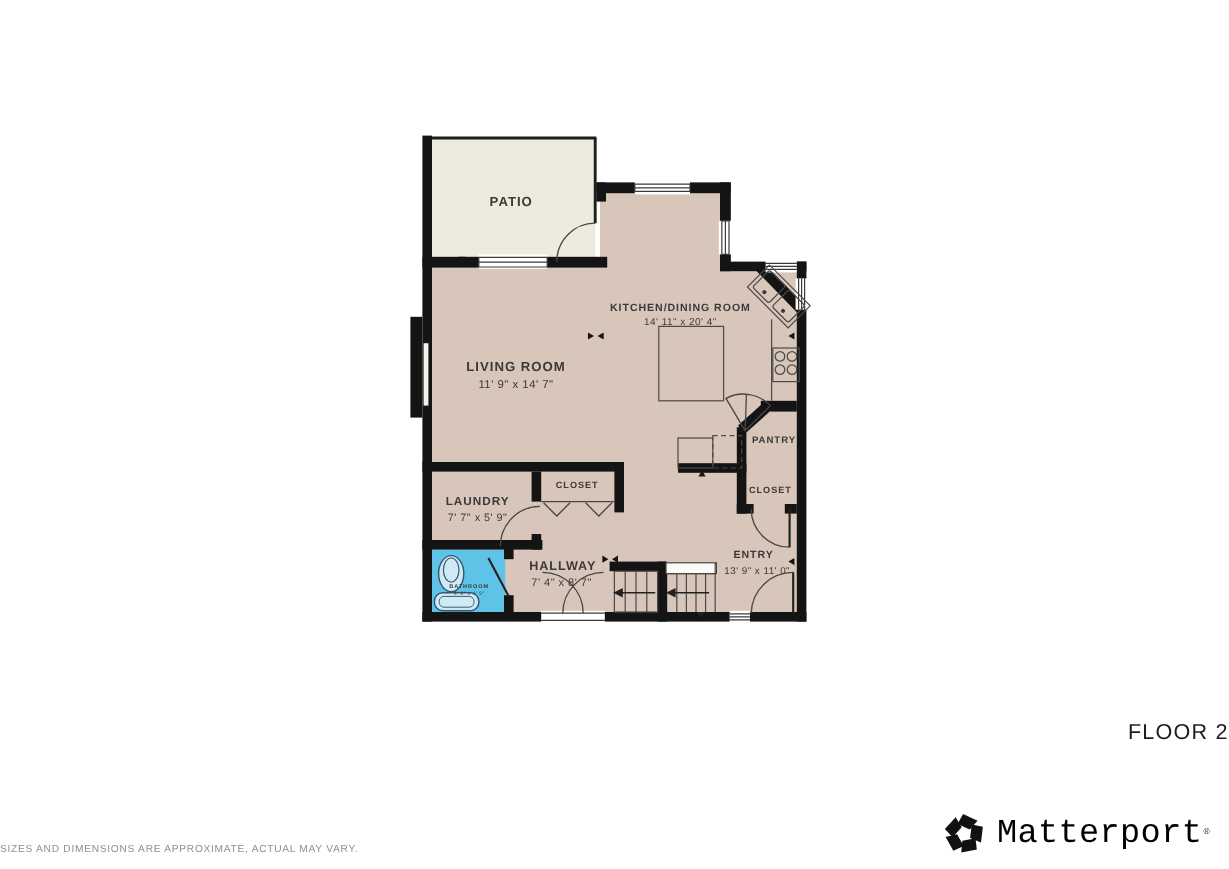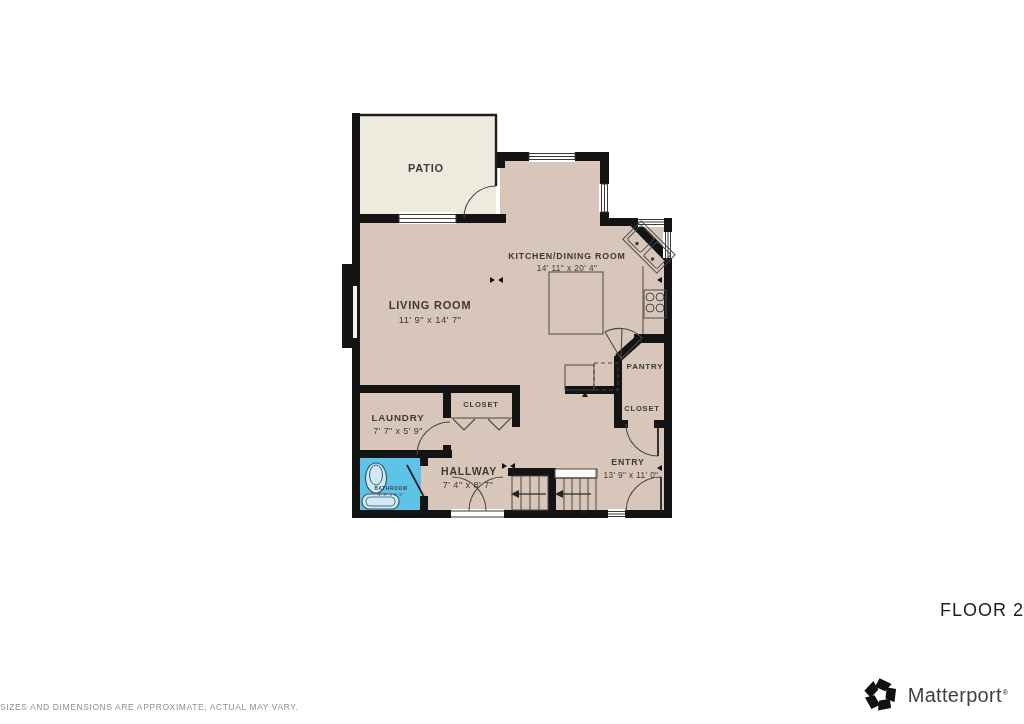--- a/index.html
+++ b/index.html
@@ -22,21 +22,21 @@
     position:absolute;top:600px;left:0;width:100%;text-align:right;
     font-size:18px;letter-spacing:1px;color:#1d1d1d;
   }
   .disclaimer{
     position:absolute;bottom:12px;left:0;width:100%;text-align:left;
     font-size:8.5px;letter-spacing:.6px;color:#8f8f8f;margin-top:28px;
   }
   .brand{
     position:absolute;right:16px;bottom:10px;display:flex;align-items:center;gap:9px;
   }
-  .brand .wordmark{font-size:20px;font-weight:500;color:#404040;letter-spacing:.3px;}
+  .brand .wordmark{font-size:28px;font-weight:500;color:#000000;letter-spacing:.3px;font-family:Liberation Mono, monospace;}
   .brand sup{font-size:7px;color:#1b1b1b;vertical-align:super;margin-left:1px;}
 </style>
 </head>
 <body>
 
 
 
 <svg width="1024" height="724" viewBox="0 0 1024 724">
 
   <rect x="356" y="115" width="140" height="100" fill="#eeeadd"></rect>

